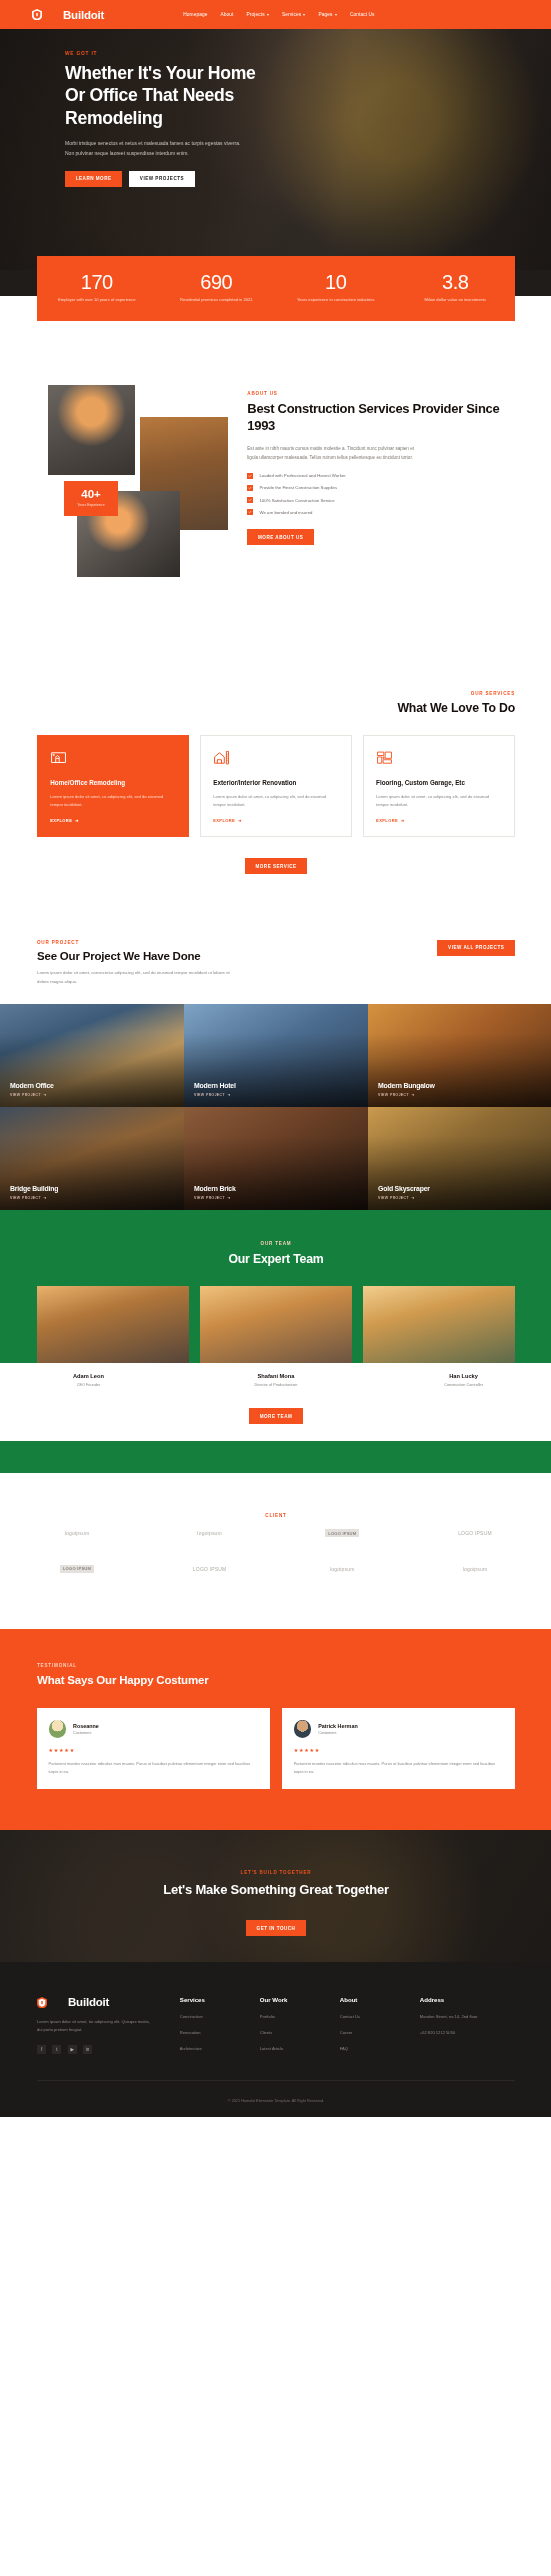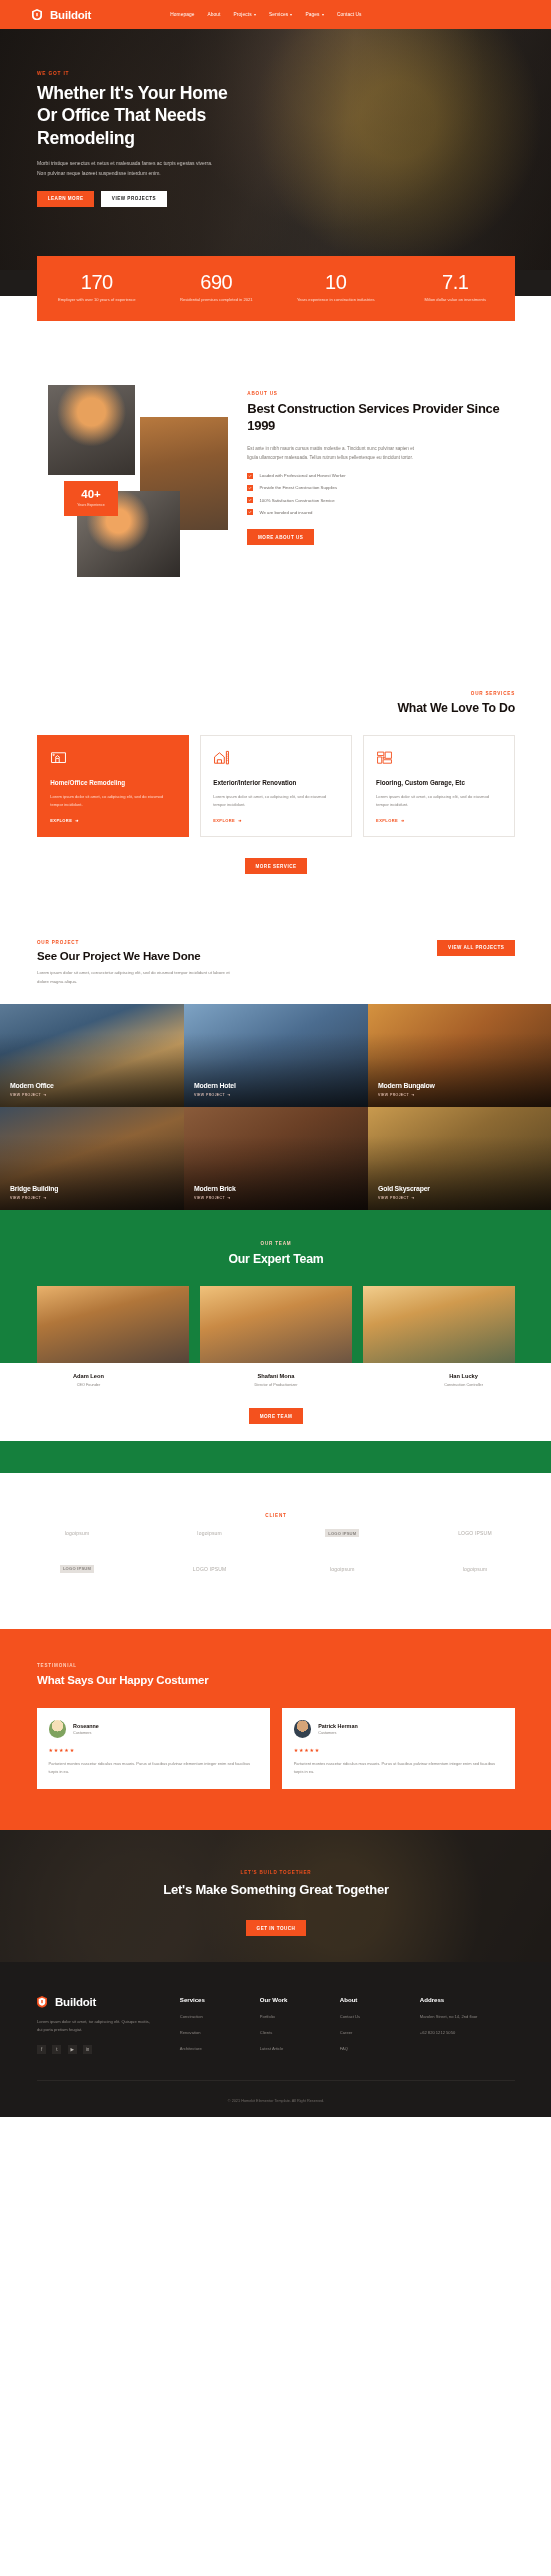--- a/index.html
+++ b/index.html
@@ -10,21 +10,21 @@
     color: #1a1a1a;
     -webkit-font-smoothing: antialiased;
   }
   .wrap { width:552px; position:relative; overflow:hidden; }
 
   
   .header {
     height:29px; background:#F4511E; display:flex; align-items:center;
     padding:0 32px; position:relative; z-index:20;
   }
-  .brand { display:flex; align-items:flex-start; gap:8px; }
+  .brand { display:flex; align-items:center; gap:21px; }
   .brand-mark { width:10px; height:11.5px; position:relative; }
   .brand-mark svg { display:block; }
   .brand-text { color:#fff; font-size:11.5px; font-weight:bold; letter-spacing:-0.2px; }
   .nav { display:flex; align-items:center; gap:13px; margin-left:79px; }
   .nav a {
     color:#fff; font-size:4.8px; text-decoration:none; display:flex; align-items:center; gap:2.3px;
     letter-spacing:0.1px;
   }
   .caret { width:0;height:0;border-left:1.7px solid transparent;border-right:1.7px solid transparent;border-top:2px solid #fff; display:inline-block; }
 
@@ -34,21 +34,21 @@
     background:
       radial-gradient(circle at 72% 38%, rgba(226,178,60,0.55) 0 9%, rgba(0,0,0,0) 34%),
       radial-gradient(circle at 60% 20%, rgba(190,145,110,0.4) 0 12%, rgba(0,0,0,0) 40%),
       radial-gradient(circle at 16% 52%, rgba(140,100,70,0.35) 0 14%, rgba(0,0,0,0) 45%),
       linear-gradient(115deg,#2e2a27 0%, #3d3733 28%, #4a423b 50%, #36302c 72%, #241f1c 100%);
   }
   .hero::after {
     content:""; position:absolute; inset:0;
     background:linear-gradient(95deg, rgba(20,17,15,0.86) 0%, rgba(25,21,18,0.70) 38%, rgba(30,25,20,0.42) 62%, rgba(20,16,13,0.55) 100%);
   }
-  .hero-inner { position:relative; z-index:3; padding:42px 0 0 37px; width:230px; }
+  .hero-inner { position:relative; z-index:3; padding:22px 0 0 37px; width:230px;margin-left:28px; }
   .eyebrow {
     color:#F4511E; font-size:4.8px; font-weight:bold; letter-spacing:0.8px; margin-bottom:6.1px;
   }
   .hero h1 {
     color:#fff; font-size:17.6px; line-height:1.27; font-weight:bold; letter-spacing:-0.3px;
     margin-bottom:10px;
   }
   .hero p {
     color:#c9c4c0; font-size:5px; line-height:1.95; width:181px; margin-bottom:12.3px;
   }
@@ -282,39 +282,39 @@
       </div>
       <div class="stat">
         <div class="stat-num">690</div>
         <div class="stat-label">Residential premises completed in 2021</div>
       </div>
       <div class="stat">
         <div class="stat-num">10</div>
         <div class="stat-label">Years experience in construction industries</div>
       </div>
       <div class="stat">
-        <div class="stat-num">7.1</div>
+        <div class="stat-num">3.8</div>
         <div class="stat-label">Milion dollar value on investments</div>
       </div>
     </div>
   </div>
 
   <div class="about">
     <div class="about-media">
       <div class="ph ph-a"></div>
       <div class="ph ph-b"></div>
       <div class="ph ph-c"></div>
       <div class="badge">
         <div class="badge-num">40+</div>
         <div class="badge-txt">Years Experience</div>
       </div>
     </div>
     <div class="about-body">
       <div class="lbl-orange">ABOUT US</div>
-      <h2>Best Construction Services Provider Since 1999</h2>
+      <h2>Best Construction Services Provider Since 1993</h2>
       <p>Est ante in nibh mauris cursus mattis molestie a. Tincidunt nunc pulvinar sapien et ligula ullamcorper malesuada. Tellus rutrum tellus pellentesque eu tincidunt tortor.</p>
       <div class="checks">
         <div class="check">
           <span class="check-box">
               <svg width="3.8" height="3.8" viewBox="0 0 10 10">
                 <path d="M1.5 5.2 4 7.6 8.6 2.6" stroke="#fff" stroke-width="1.6" fill="none"></path>
               </svg>
             </span>
           <span>Loaded with Professional and Honest Worker</span>
         </div>

